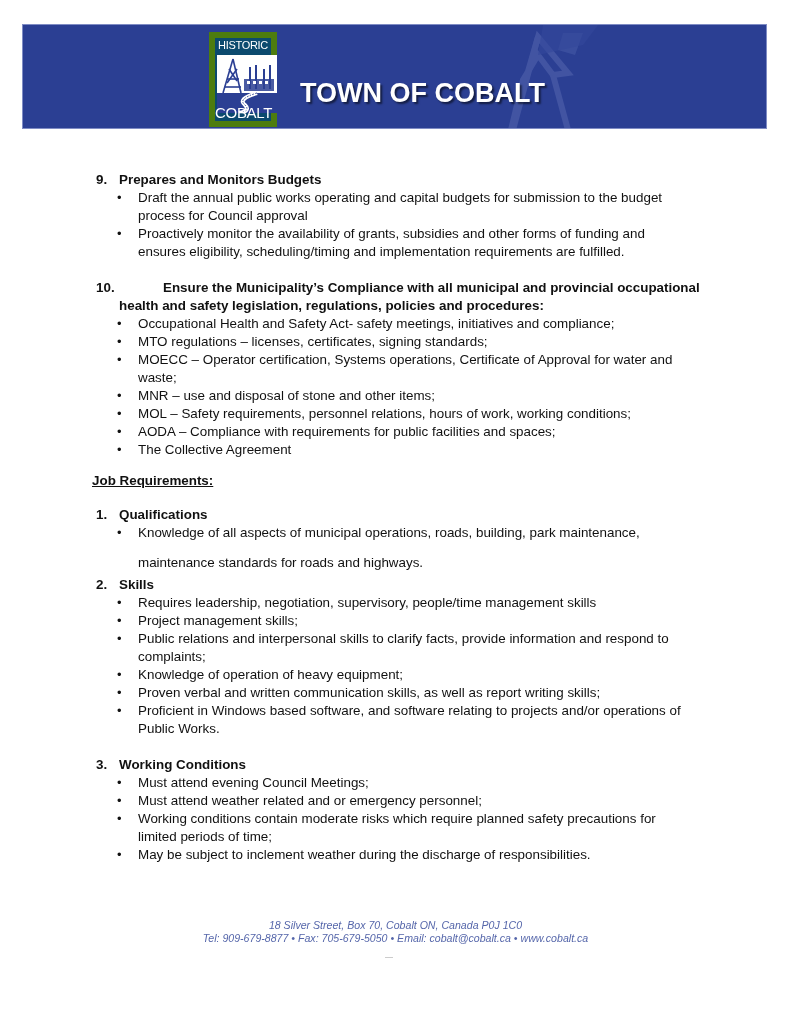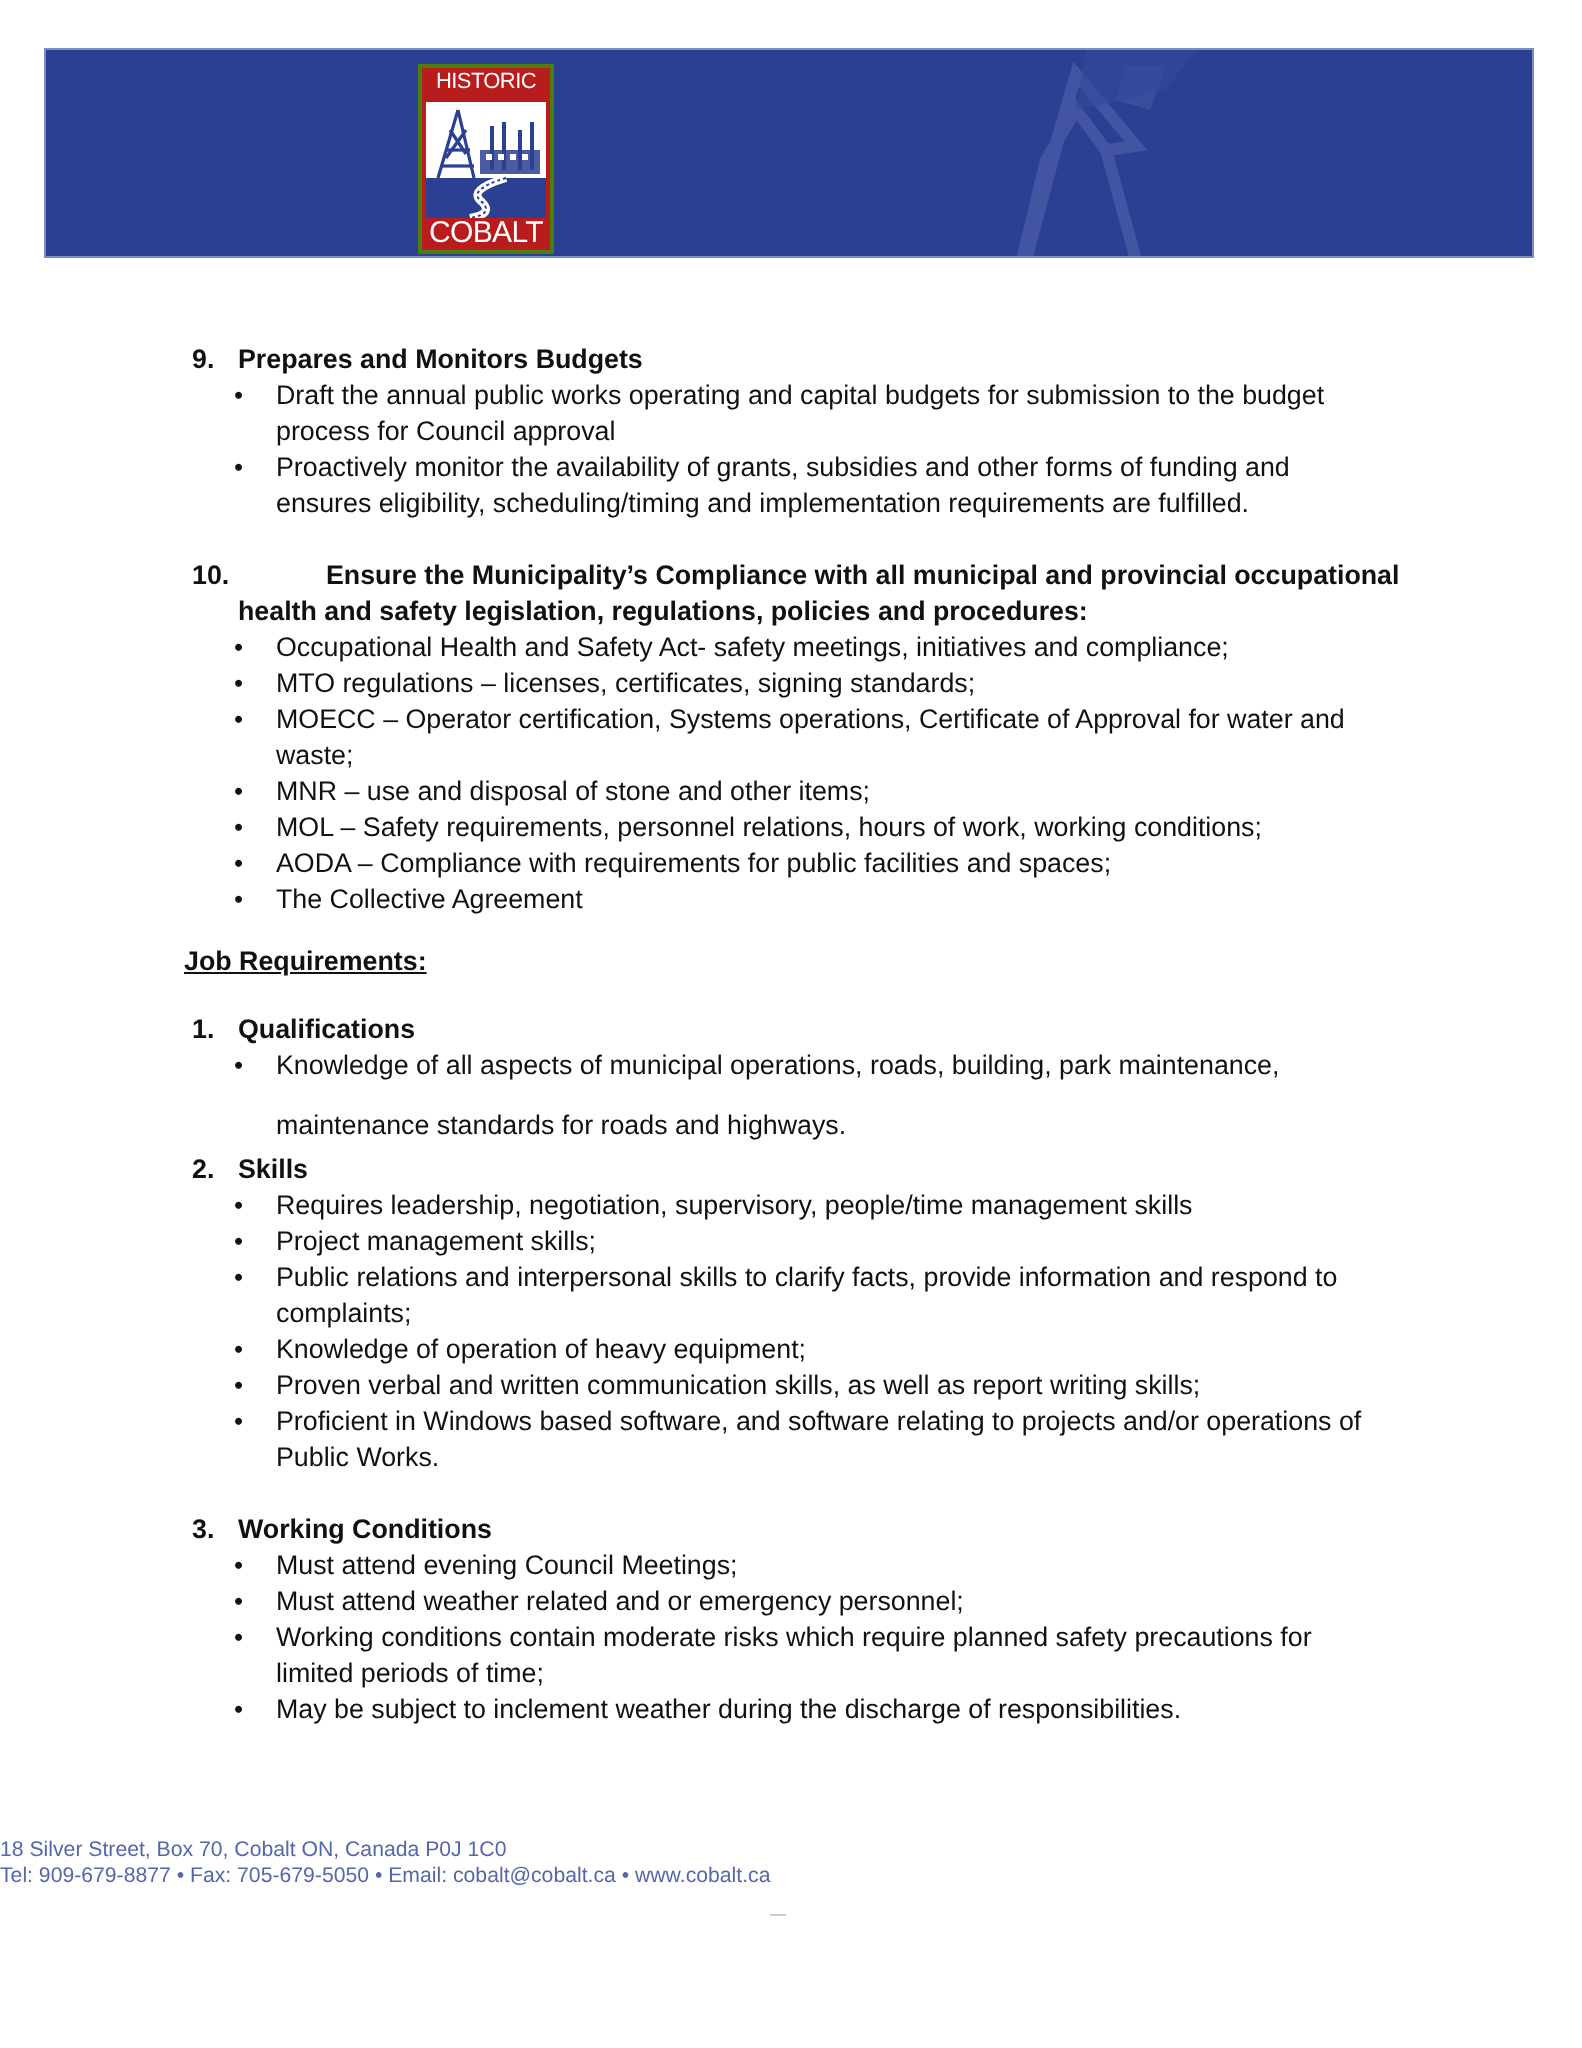--- a/index.html
+++ b/index.html
@@ -4,42 +4,42 @@
   <style>
     html, body { margin: 0; padding: 0; background: #ffffff; }
     body { width: 791px; height: 1024px; position: relative; overflow: hidden;
            font-family: "Liberation Sans", sans-serif; color: #111; }
 
     
     .banner { position: absolute; left: 22px; top: 24px; width: 745px; height: 105px;
               background: #2b3f93; border: 1px solid #7f8cc4; box-sizing: border-box; overflow: hidden; }
     .watermark { position: absolute; left: 0; top: 0; width: 745px; height: 105px; }
     .logo { position: absolute; left: 186px; top: 7px; width: 68px; height: 95px;
-            background: #b91c1c; border: 2px solid #4d7c0f; box-sizing: border-box; }
+            background: #0c4a6e; border: 6px solid #4d7c0f; box-sizing: border-box; }
     .logo-top, .logo-bottom { position: absolute; left: 0; width: 100%; text-align: center; color: #fff;
             font-family: "Liberation Sans Narrow", "Liberation Sans", sans-serif; font-weight: normal; letter-spacing: -0.3px; }
     .logo-top { top: 1px; font-size: 11px; }
     .logo-bottom { bottom: 0px; font-size: 15px; }
     .logo-art { position: absolute; left: 2px; top: 15px; width: 60px; height: 60px; }
     .corp-line { position: absolute; left: 278px; top: 35px; color: #fff; font-size: 17.5px;
                  letter-spacing: -0.5px; text-shadow: 1px 1px 1px rgba(0,0,0,0.35); white-space: nowrap; }
     .town-line { position: absolute; left: 277px; top: 53px; color: #fff; font-size: 27px; font-weight: bold;
                  letter-spacing: 0px; text-shadow: 2px 2px 2px rgba(0,0,0,0.55); white-space: nowrap; }
 
     
     .content { position: absolute; left: 0; top: 0; width: 791px; font-size: 13.4px; line-height: 18px; }
     .section-title { position: absolute; font-weight: bold; white-space: nowrap; }
     .num { position: absolute; font-weight: bold; }
     .bullet-dot { position: absolute; font-size: 13px; }
     .bullet-text { position: absolute; left: 138px; width: 600px; white-space: nowrap; }
     .heading-underline { position: absolute; font-weight: bold; text-decoration: underline; white-space: nowrap; }
 
     
-    .footer-line { position: absolute; left: 0; width: 791px; text-align: left; color: #5566aa;
-                   font-size: 10.6px; white-space: nowrap; }
+    .footer-line { position: absolute; left: 0; width: 791px; text-align: center; color: #5566aa;
+                   font-size: 10.6px; white-space: nowrap; font-style: italic; }
     .footer-mark { position: absolute; left: 385px; top: 957px; width: 8px; height: 1px; background: #cccccc; }
   </style>
 </head>
 <body>
 
 <div class="banner">
   <svg class="watermark" viewBox="0 0 745 105">
     <g fill="none" stroke="#4a5ca8" stroke-width="6" opacity="0.75">
       <polygon points="515,12 545,48 530,50 515,30 500,55 488,105"></polygon>
       <line x1="515" y1="12" x2="490" y2="105"></line>
@@ -75,20 +75,21 @@
         <rect x="42" y="28" width="3" height="3"></rect>
         <rect x="48" y="28" width="3" height="3"></rect>
       </g>
       <path d="M0,40 L60,40 L60,60 L0,60 Z" fill="#2b3f93"></path>
       <path d="M40,40 Q20,46 28,52 Q34,58 22,60" stroke="#ffffff" stroke-width="4" fill="none"></path>
       <path d="M40,40 Q20,46 28,52 Q34,58 22,60" stroke="#2b3f93" stroke-width="1" stroke-dasharray="1.5 1.5" fill="none"></path>
     </svg>
     <div class="logo-bottom">COBALT</div>
   </div>
 
+  <div class="town-line">TOWN OF COBALT</div>
 </div>
 
 <div class="content">
 
   <span class="num" style="left:96px; top:171px;">9.</span>
   <span class="section-title" style="left:119px; top:171px;">Prepares and Monitors Budgets</span>
 
   <span class="bullet-dot" style="left:117px; top:189px;">•</span>
   <span class="bullet-text" style="top:189px;">Draft the annual public works operating and capital budgets for submission to the budget</span>
   <span class="bullet-text" style="top:207px;">process for Council approval</span>

